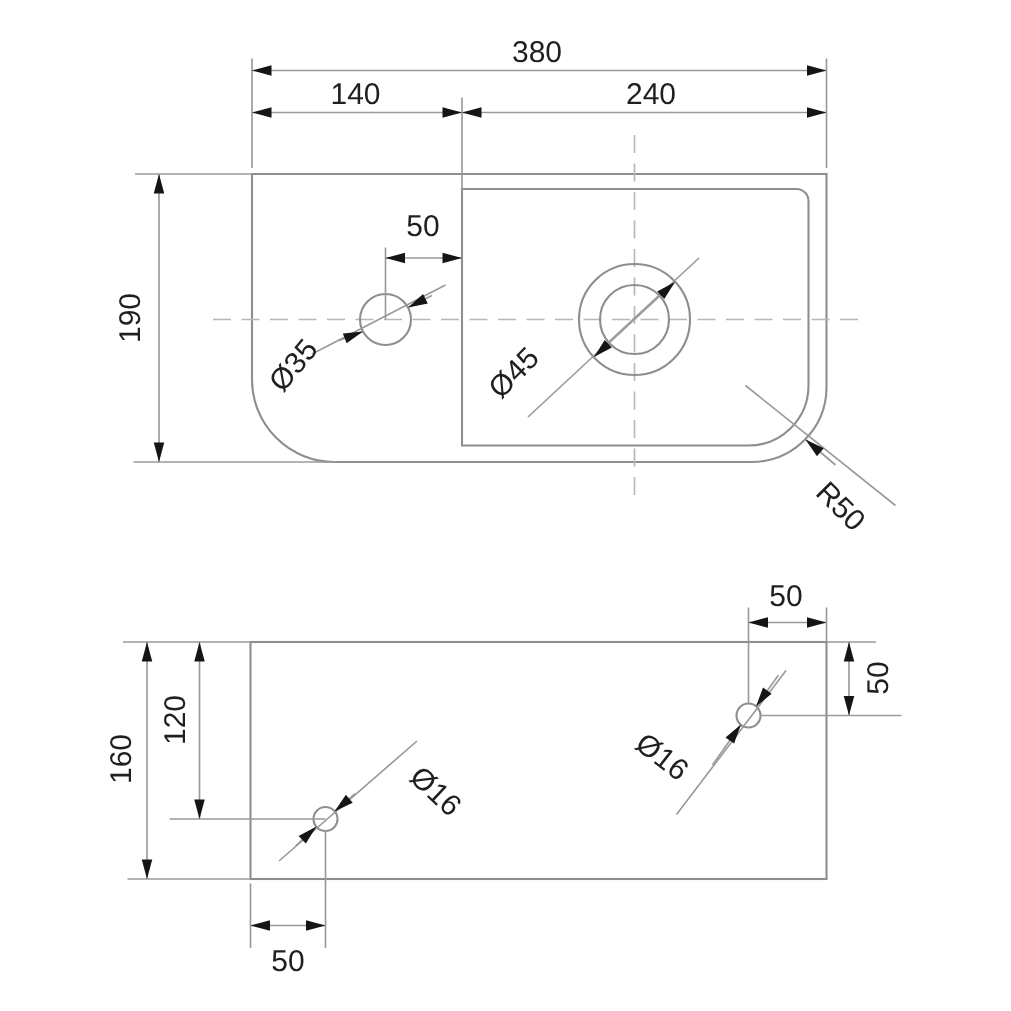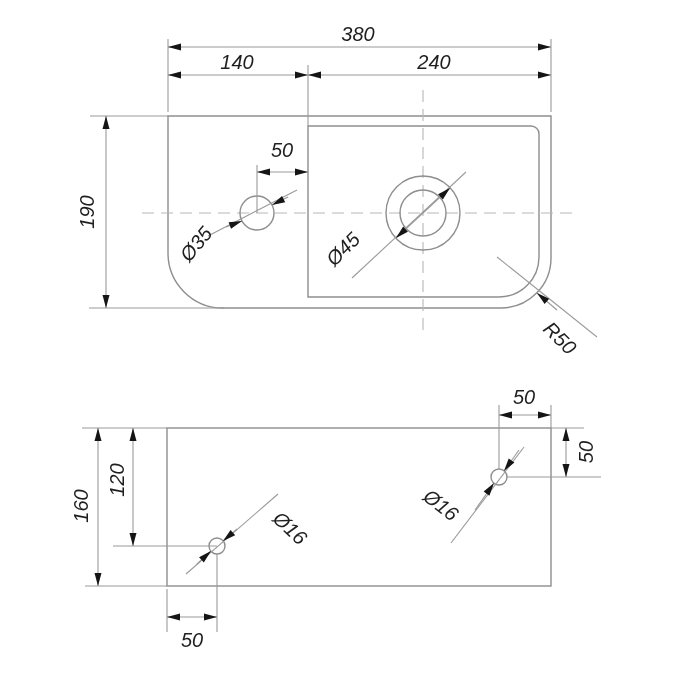--- a/index.html
+++ b/index.html
@@ -1,20 +1,20 @@
 <!DOCTYPE html>
 <html style="--bg: #ffffff; --line: #8e8e8e; --dim: #9a9a9a; --center: #b7b7b7; --text: #1f1f1f; --arrow: #151515;"><head>
 <meta charset="utf-8">
 <style>
   :root{
     --bg:#ffffff; --line:#8e8e8e; --dim:#9a9a9a; --center:#b7b7b7;
     --text:#1f1f1f; --arrow:#151515;
   }
   html,body{margin:0;padding:0;background:var(--bg);}
-  .canvas{width:674px;height:674px;background:var(--bg);position:relative;overflow:hidden;font-style:italic;}
+  .canvas{width:674px;height:674px;background:var(--bg);position:relative;overflow:hidden;}
   svg{display:block}
   .obj{fill:none;stroke:var(--line);stroke-width:1.4px;}
   .thin{fill:none;stroke:var(--dim);stroke-width:1.1px;}
   .cl{fill:none;stroke:var(--center);stroke-width:1.1px;stroke-dasharray:12 7;}
   .dim-text{font-family:"Liberation Sans","DejaVu Sans",sans-serif;font-size:20px;fill:var(--text);}
   .arrowhead{fill:var(--arrow);}
 </style>
 </head>
 <body>
 

